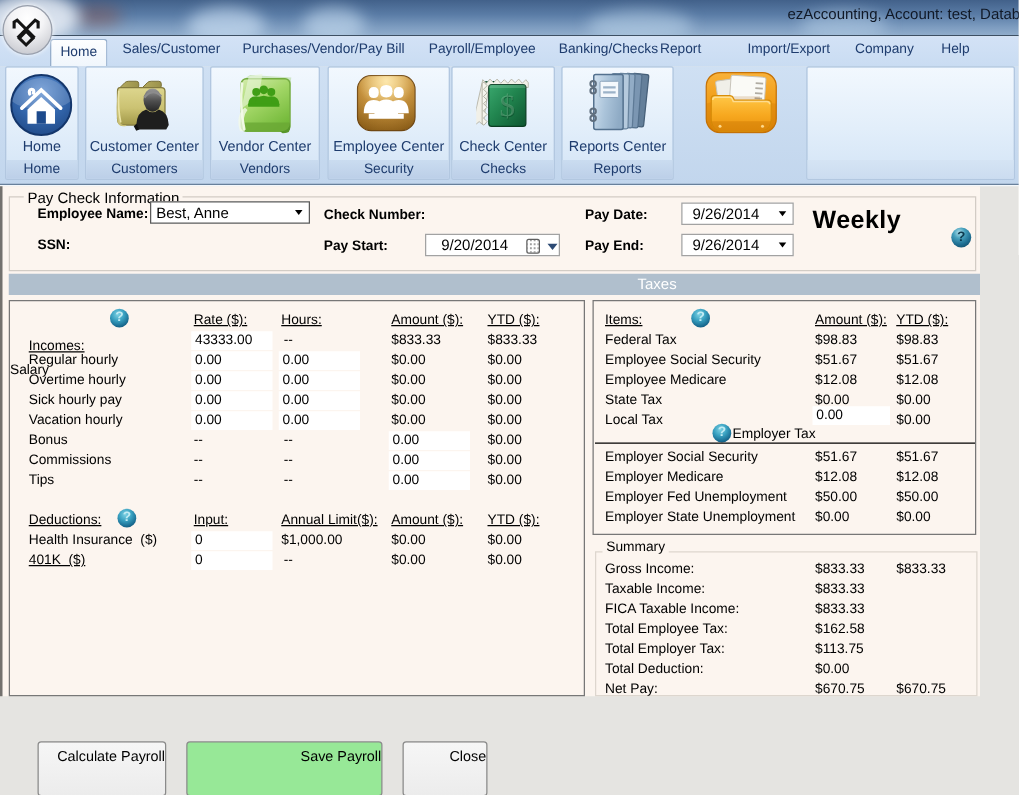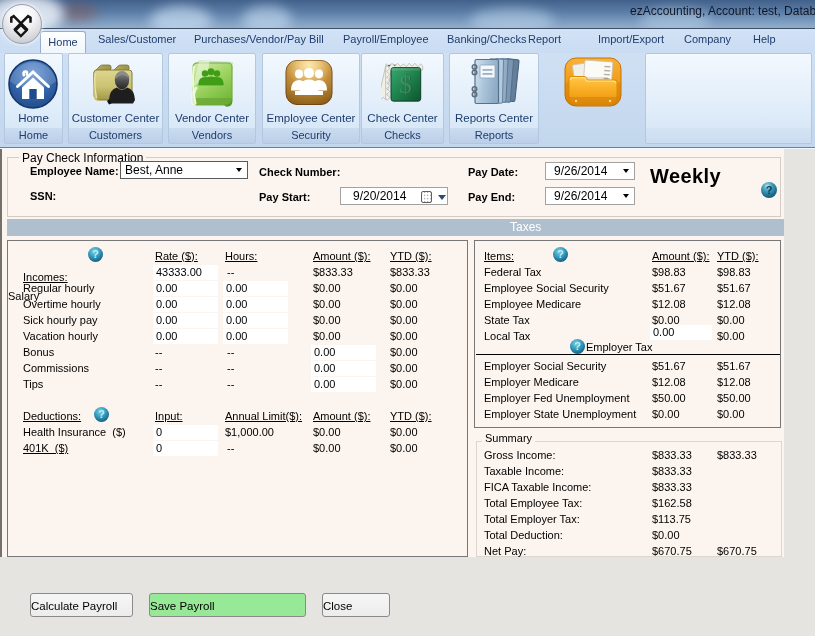--- a/index.html
+++ b/index.html
@@ -30,21 +30,21 @@
 
 #content { position:absolute; left:0; top:149px; width:784px; height:408px; background:#fcf5ef; }
 .gbox { position:absolute; border:1px solid #d2ccc5; }
 .panel { position:absolute; border:1px solid #777; }
 .hdrbar { position:absolute; top:219px; height:17px; background:#b0bfcd; color:#fff; font-size:12px; line-height:17px; }
 
 .combo { position:absolute; background:#fff; border:1px solid #5a5a5a; }
 .dcombo { position:absolute; background:#fff; border:1px solid #a2a2a2; }
 .arr { position:absolute; width:0; height:0; border-left:3.5px solid transparent; border-right:3.5px solid transparent; border-top:4px solid #000; }
 
-.btn { position:absolute; top:593px; height:24px; border:1px solid #8a8a8a; border-radius:3px; background:linear-gradient(#f6f6f6,#ececec); text-align:left; font-size:11.5px; color:#000; }
+.btn { position:absolute; top:593px; height:44px; border:1px solid #8a8a8a; border-radius:3px; background:linear-gradient(#f6f6f6,#ececec); text-align:right; font-size:11.5px; color:#000; }
 .btn span { display:inline-block; line-height:25px; }
 </style>
 </head>
 <body>
 <div id="app">
 
   <div id="titlebar">
     <div class="blob" style="left:150px; top:6px; width:62px; height:30px; background:rgba(205,225,245,0.65);"></div>
     <div class="blob" style="left:242px; top:6px; width:50px; height:28px; background:rgba(200,222,242,0.6);"></div>
     <div class="blob" style="left:470px; top:8px; width:84px; height:26px; background:rgba(196,219,240,0.5);"></div>

